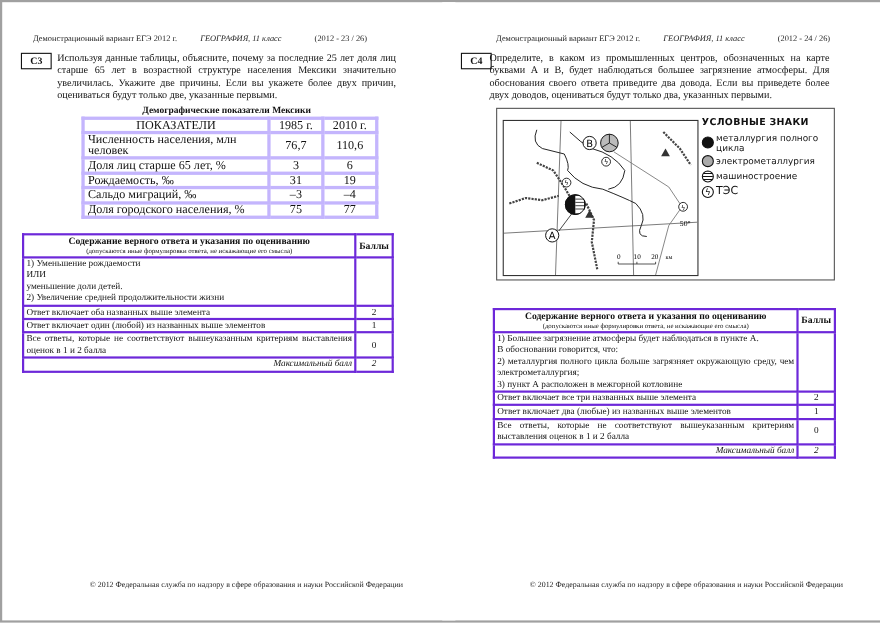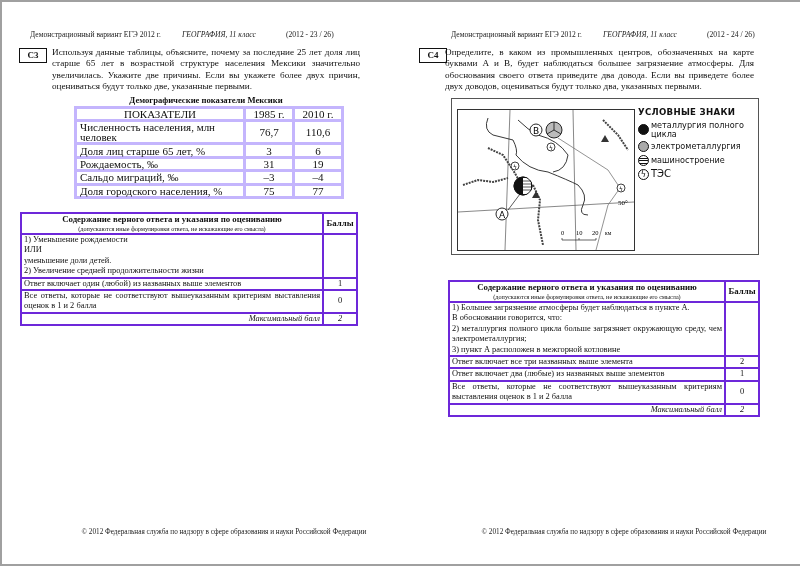--- a/index.html
+++ b/index.html
@@ -99,20 +99,24 @@
     <tr>
       <td>
         <div>1) Уменьшение рождаемости</div>
         <div>ИЛИ</div>
         <div>уменьшение доли детей.</div>
         <div>2) Увеличение средней продолжительности жизни</div>
       </td>
       <td class="pts"></td>
     </tr>
     <tr>
+          <td>Ответ включает оба названных выше элемента</td>
+          <td class="pts">2</td>
+        </tr>
+    <tr>
           <td>Ответ включает один (любой) из названных выше элементов</td>
           <td class="pts">1</td>
         </tr>
     <tr>
           <td style="text-align:justify;">Все ответы, которые не соответствуют вышеуказанным критериям выставления оценок в 1 и 2 балла</td>
           <td class="pts">0</td>
         </tr>
     <tr>
           <td class="max">Максимальный балл</td>
           <td class="pts" style="font-style:italic;">2</td>

